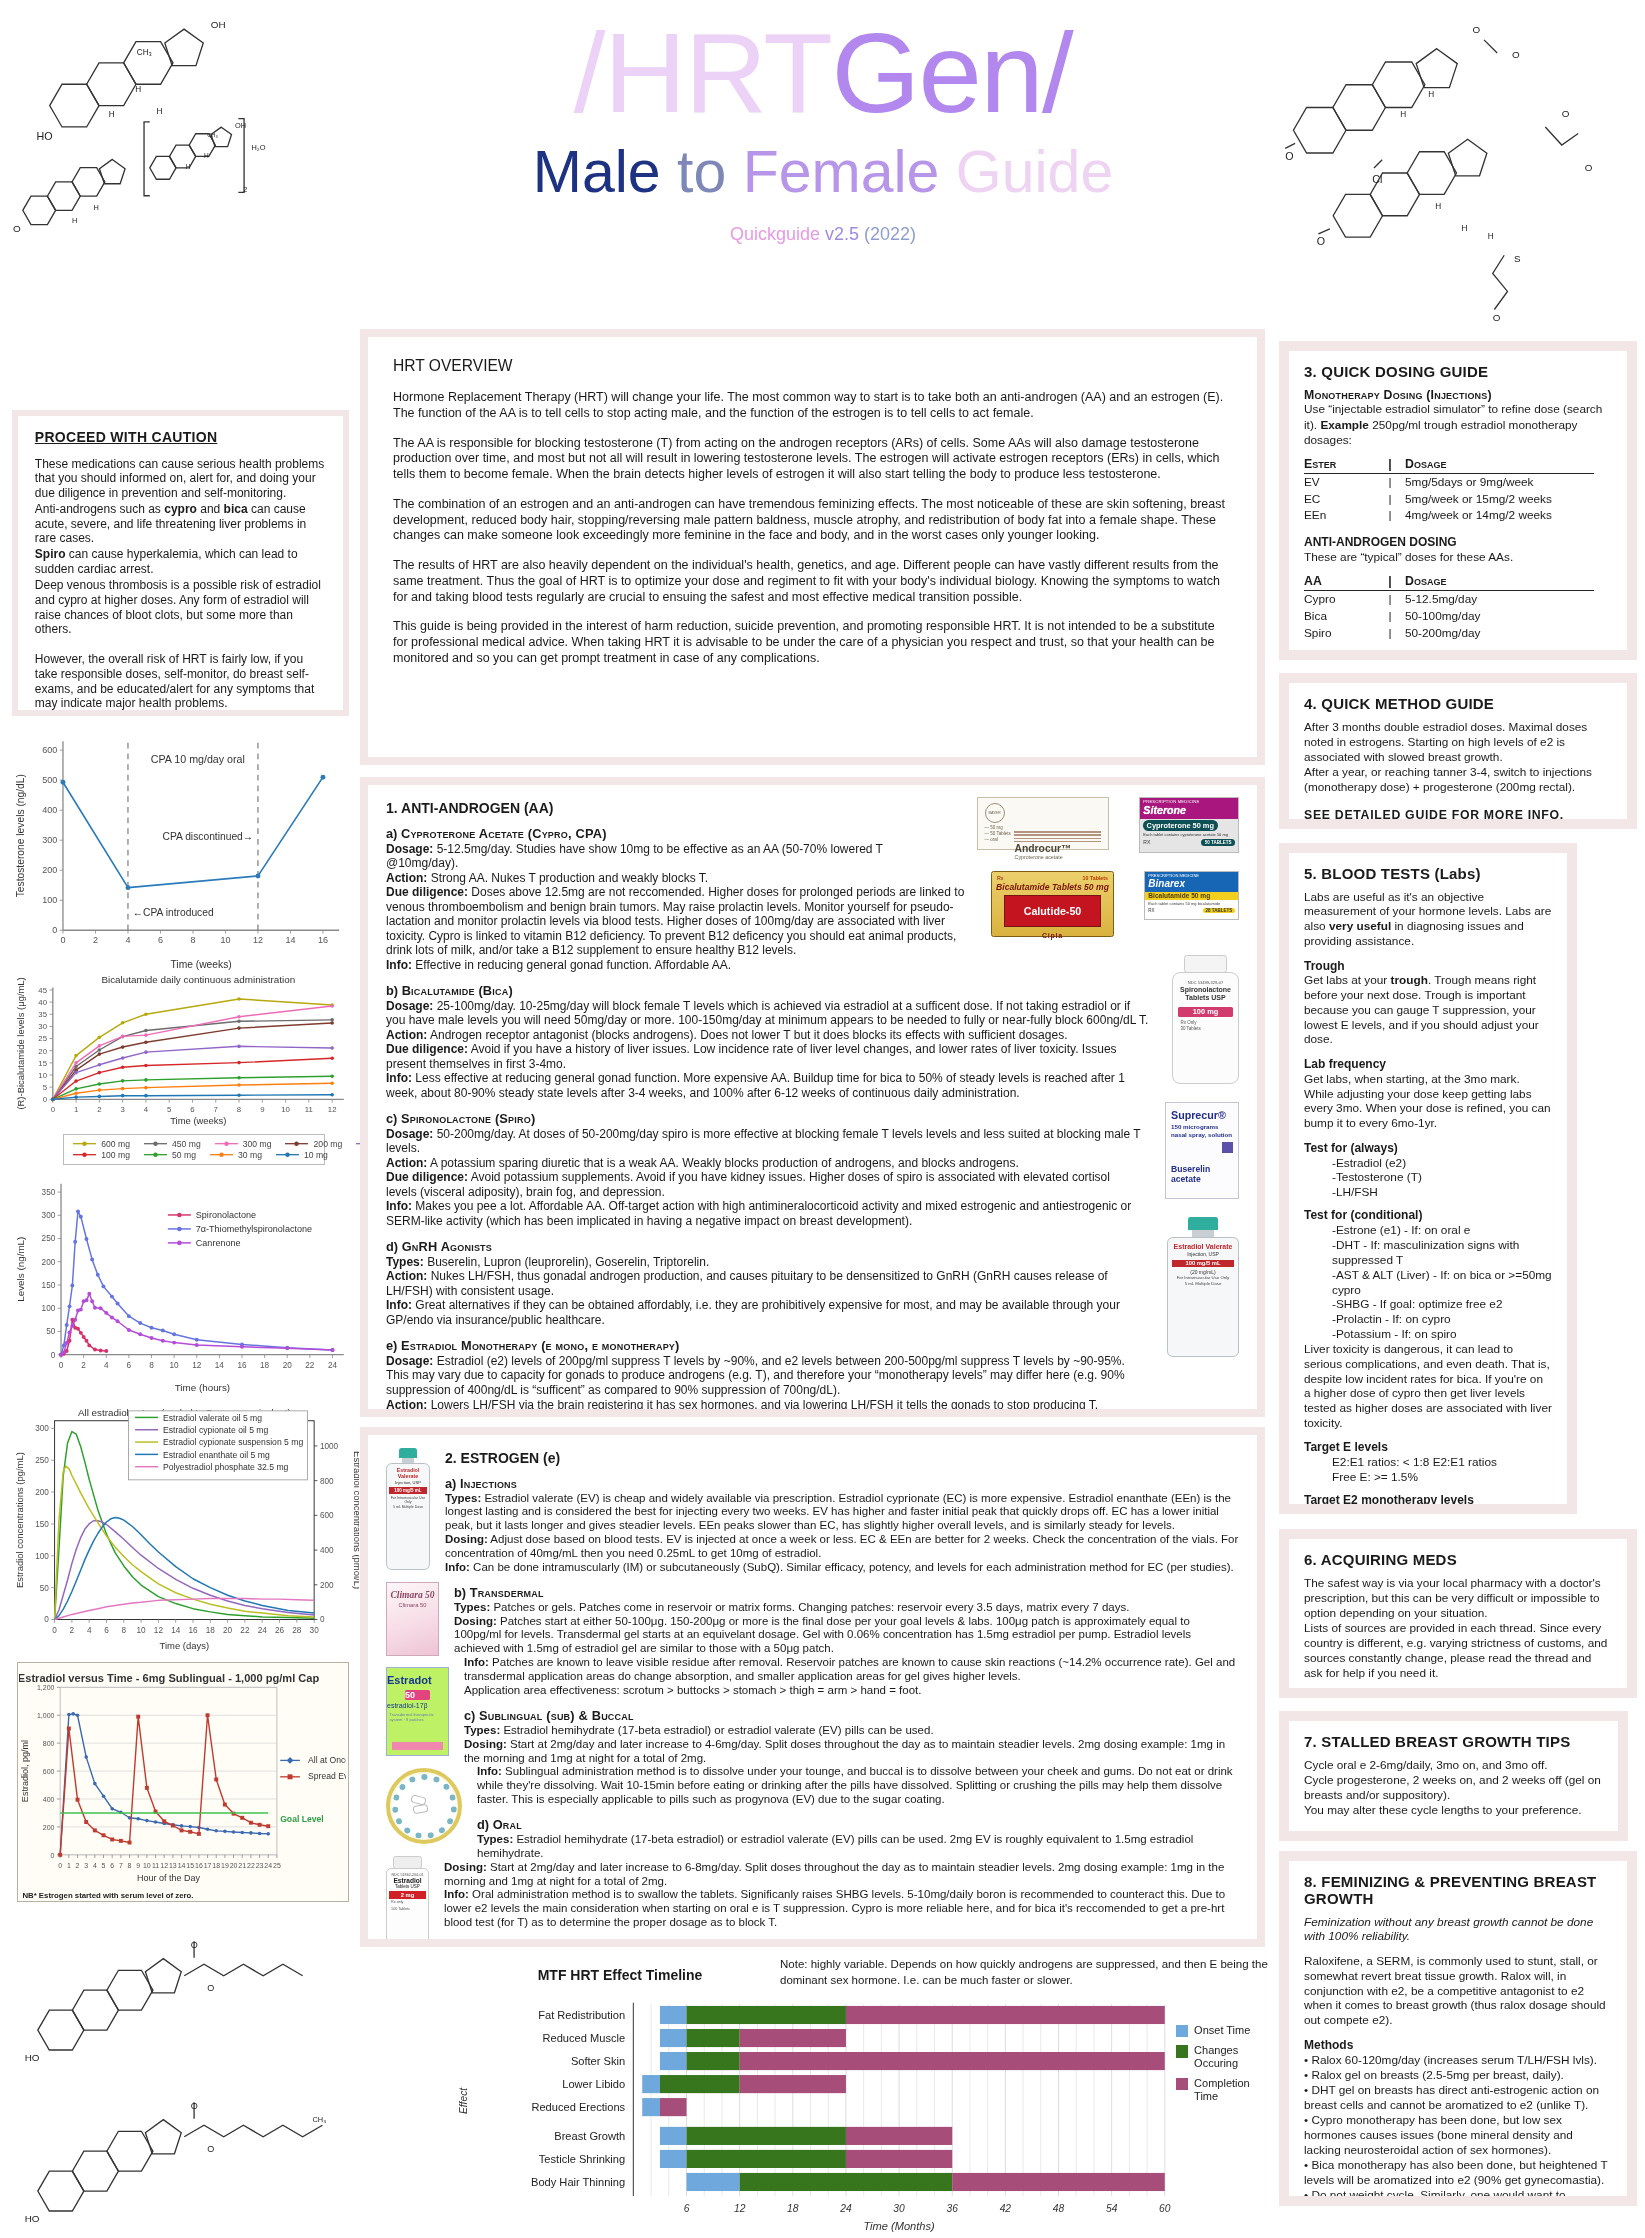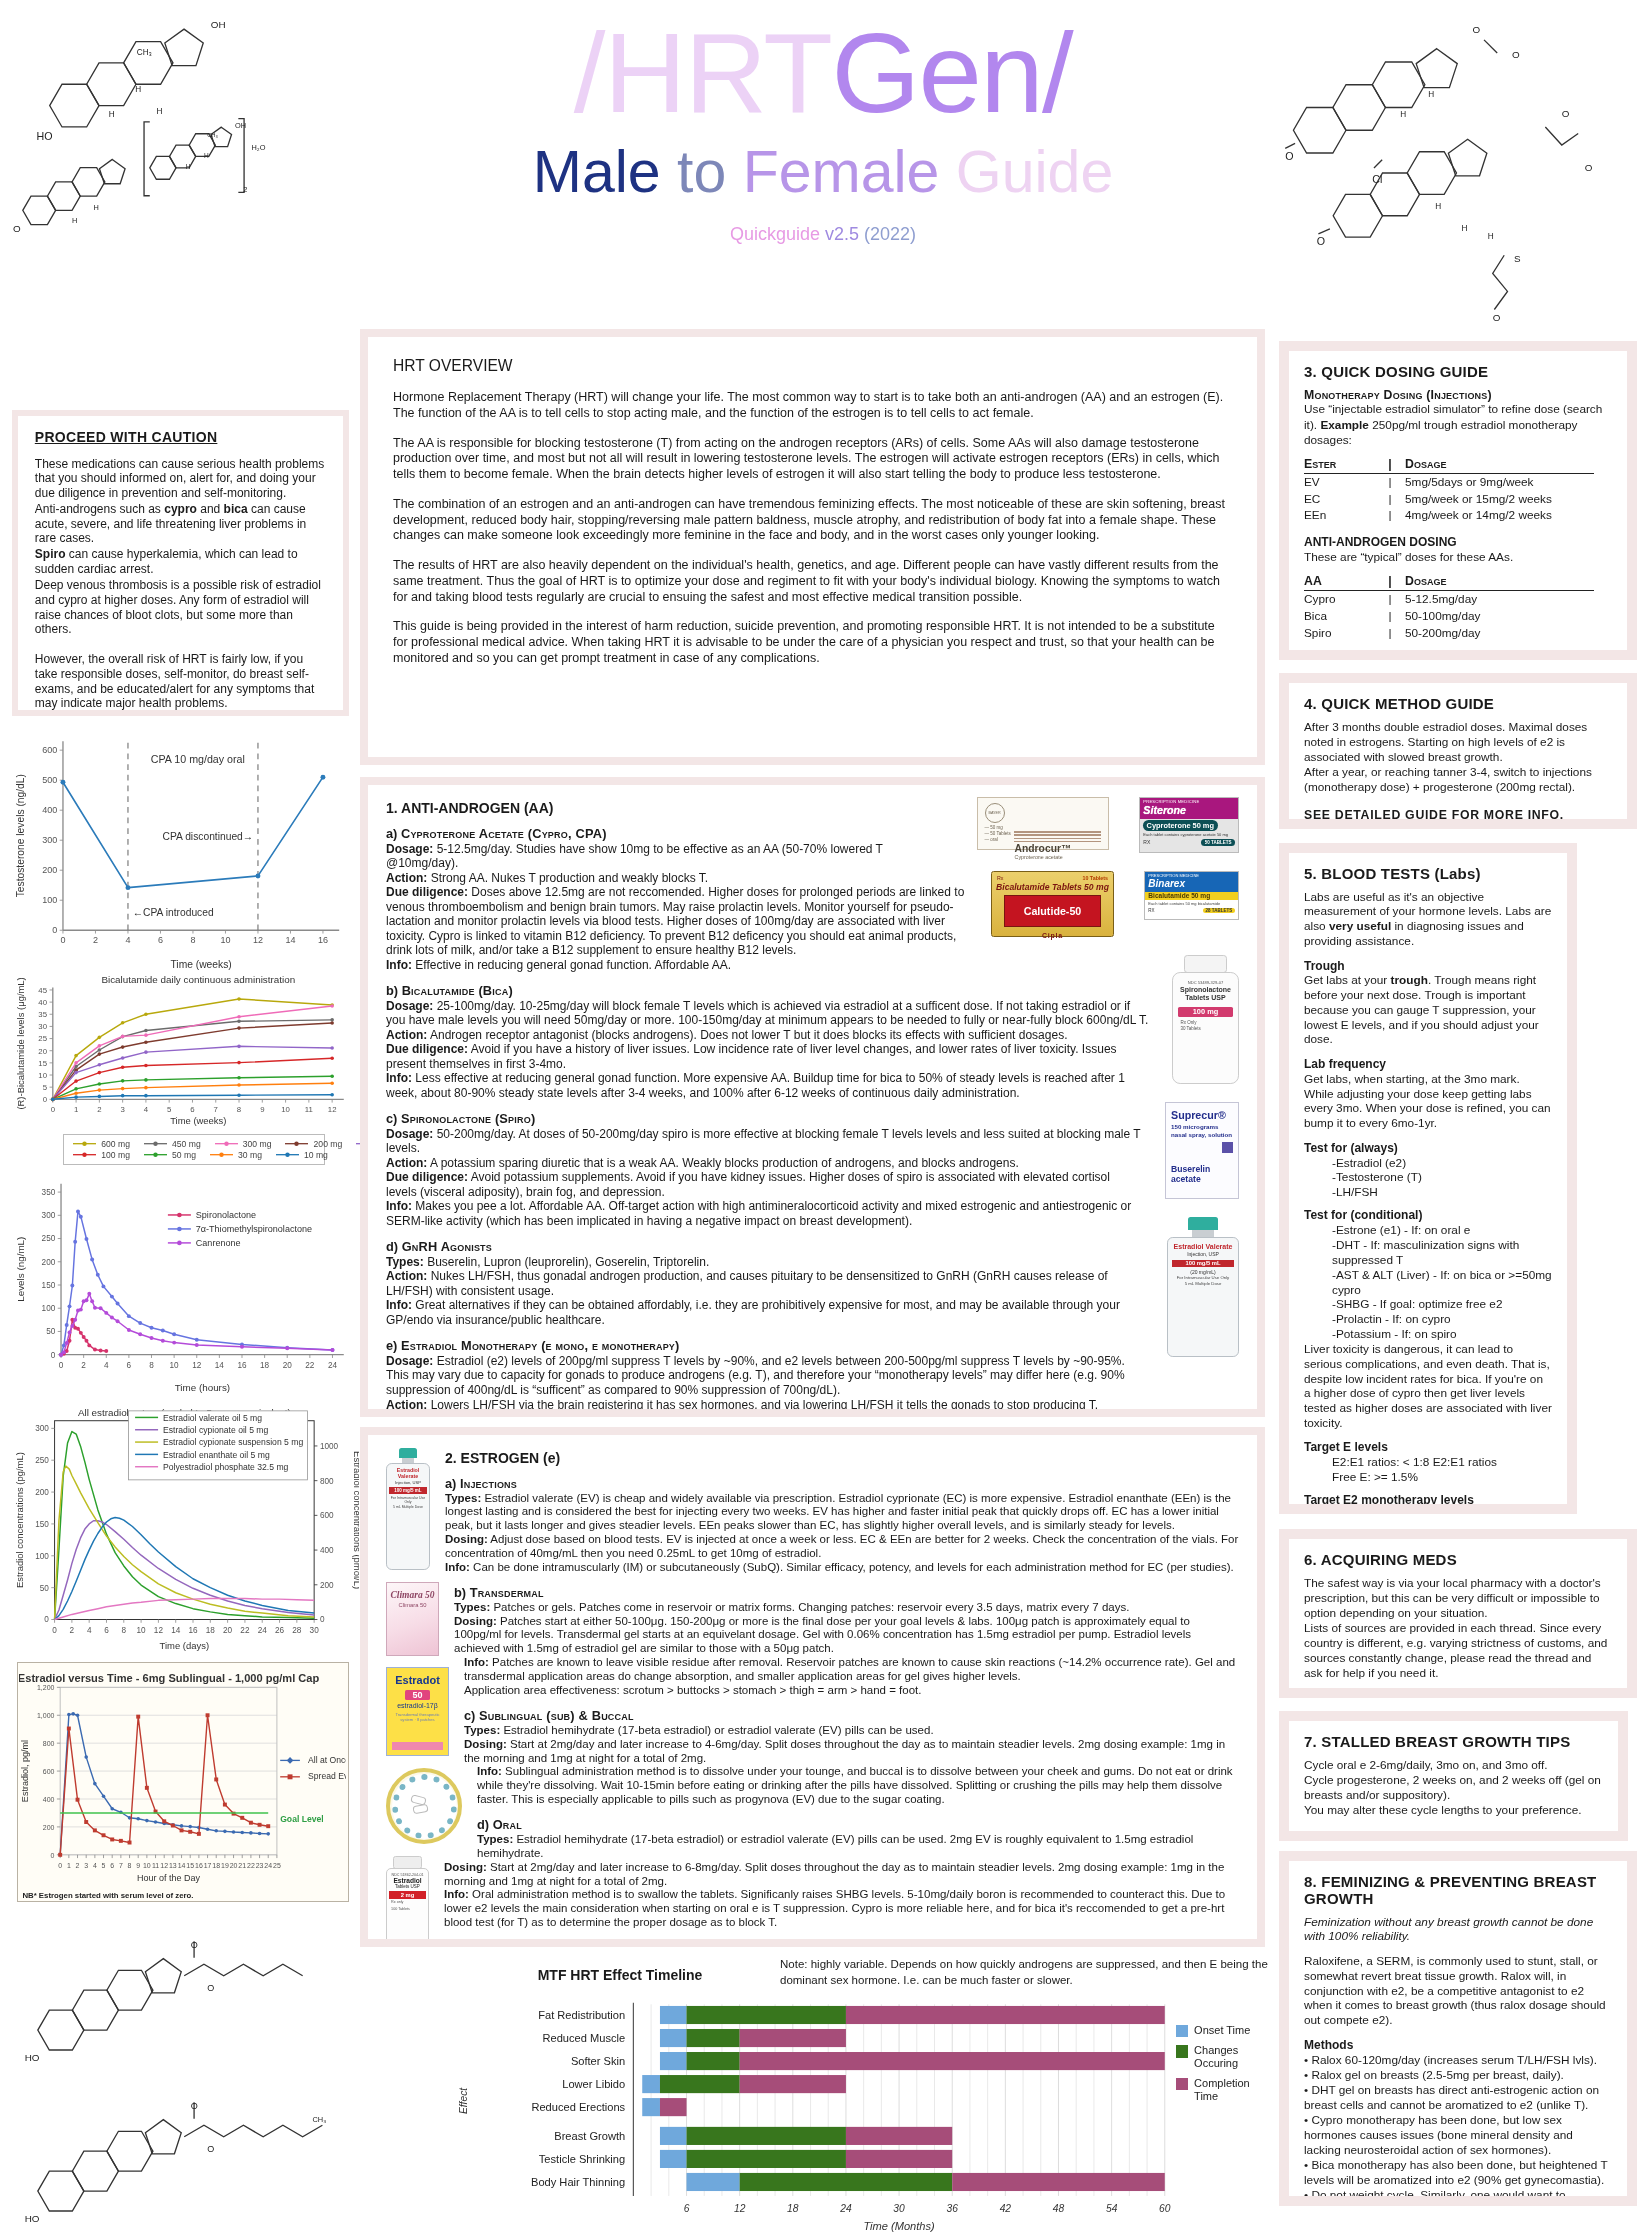--- a/index.html
+++ b/index.html
@@ -129,21 +129,21 @@
   .vl2{font-size:5px;color:#333;}
   .vmg{background:#c0272d;color:#fff;font-size:5.8px;font-weight:bold;margin:2.5px 0.8px 1.6px;padding:0.8px 0;}
   .vl3{font-size:4.3px;color:#444;line-height:1.35;}
   .vial.small{width:44px;} .vial.small .vcap{margin:0 13px;height:10px;} .vial.small .vneck{margin:0 15.6px;height:5px;}
   .vial.small .vbody{height:97px;padding:4.1px 1.6px;} .vial.small .vl1{font-size:5.3px;} .vial.small .vmg{font-size:4.5px;}
   .vial.small .vl2{font-size:4.1px;} .vial.small .vl3{font-size:3.5px;}
   .climara{width:53px;height:74px;border:0.8px solid #cfa8ba;position:relative;text-align:center;padding-top:7.4px;
            background:linear-gradient(160deg,#fdf6f8 0%,#f7dde7 55%,#eec3d4 100%);}
   .c-name{font-style:italic;font-size:9.5px;color:#8d4563;font-family:"Liberation Serif",serif;font-weight:bold;}
   .c-sub{font-size:5.8px;color:#8d4563;margin-top:1.6px;}
-  .estradot{width:63px;height:89px;border:1.2px solid #9eb0d6;background:#fde047;text-align:center;padding-top:5.8px;position:relative;}
+  .estradot{width:63px;height:89px;border:1.2px solid #9eb0d6;background:#bef264;padding-top:5.8px;position:relative;}
   .ed-brand{color:#16368f;font-weight:bold;font-size:11px;}
   .ed-50{margin:3.3px auto 2.5px;width:25px;background:#e1447e;color:#fff;font-size:9px;font-weight:bold;border-radius:1.6px;}
   .ed-sub{color:#16368f;font-size:7px;}
   .ed-note{color:#6b7db3;font-size:4.1px;margin-top:2.5px;line-height:1.4;padding:0 2.5px;}
   .ed-strip{position:absolute;bottom:5px;left:5px;right:5px;height:8.2px;background:#ef87ae;}
   .wheel{width:76px;height:76px;border-radius:50%;background:#fdf9e8;border:4.1px solid #ddc95e;
          display:flex;align-items:center;justify-content:center;}
   .wheel-inner{width:53px;height:53px;border-radius:50%;border:6.6px dotted #7ab6c6;background:#fff;position:relative;}
   .wheel-inner::before,.wheel-inner::after{content:"";position:absolute;width:13px;height:5.8px;background:#fff;
          border:0.8px solid #bbb;border-radius:3.3px;left:13px;top:16.5px;transform:rotate(14deg);}

